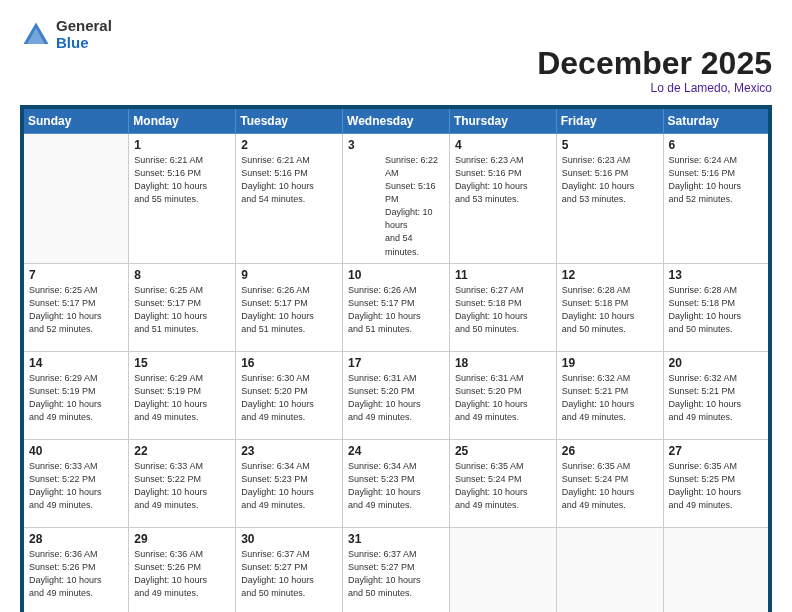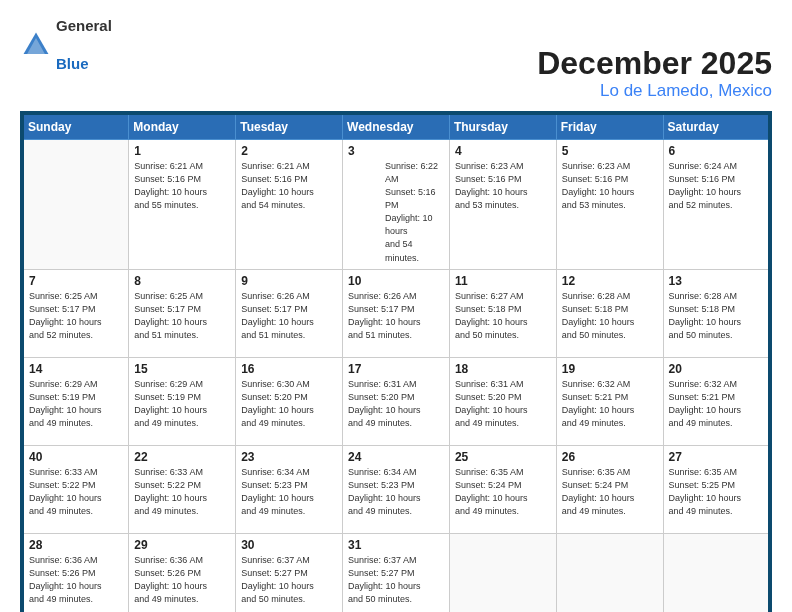--- a/index.html
+++ b/index.html
@@ -35,39 +35,38 @@
     }
     .logo-general {
       font-size: 15px;
       font-weight: bold;
       color: #333;
     }
     .logo-blue {
       font-size: 15px;
       font-weight: bold;
       color: #1a6abf;
-      margin-top: 21px;
     }
     .logo-icon {
       width: 32px;
       height: 32px;
     }
     .title-block {
       text-align: right;
       margin-top: 28px;
     }
     .month-title {
       font-size: 32px;
       font-weight: bold;
       color: #222;
       line-height: 1.1;
     }
     .location {
-      font-size: 17px;
-      color: #3b82f6;
+      font-size: 12px;
+      color: #4c1d95;
     }
     .calendar {
       flex: 1;
       border: 4px solid #0c4a6e;
       border-collapse: collapse;
       width: 100%;
       table-layout: fixed;
     }
     .calendar th {
       background: #2a6db5;

